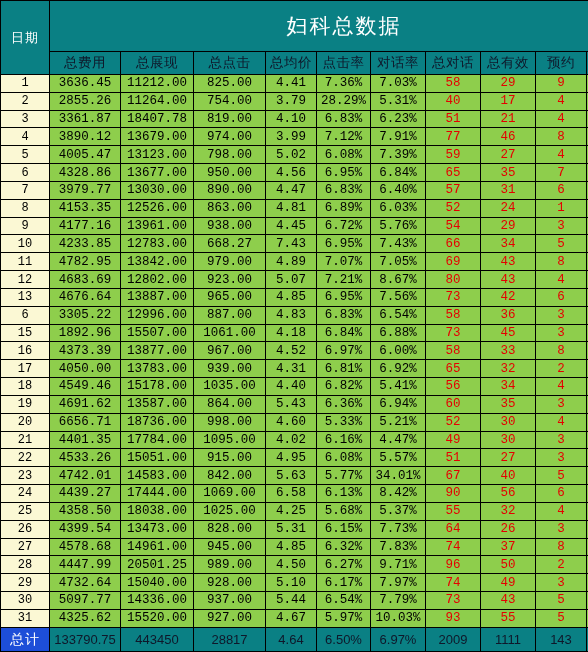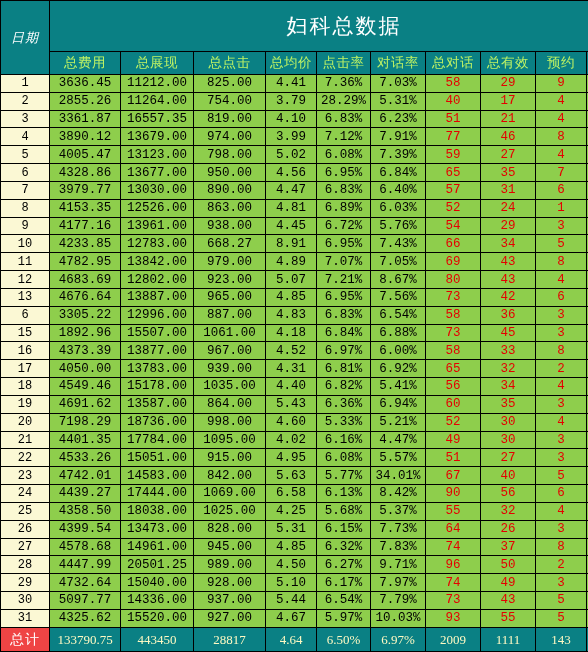--- a/index.html
+++ b/index.html
@@ -50,26 +50,25 @@
     font-weight: bold;
     letter-spacing: 2px;
     height: 50px;
   }
   .date-head {
     background: #0a8084;
     color: #ffffff;
     font-size: 13px;
     font-weight: bold;
     letter-spacing: 1px;
-    font-style: italic;
   }
   
   .head-cell {
     background: #0a8084;
-    color: #bef264;
+    color: #0f172a;
     font-size: 13.5px;
     font-weight: bold;
     height: 22px;
     letter-spacing: 0.5px;
   }
   
   tbody tr { height: 17.4px; }
   .cell-date {
     background: #fbf8d4;
     color: #000000;
@@ -85,31 +84,31 @@
   .cell-red {
     background: #8ece4c;
     color: #e50000;
     font-size: 12.5px;
     font-weight: bold;
     font-family: "Liberation Mono", "DejaVu Sans Mono", monospace;
   }
   
   .total-row { height: 24px; }
   .total-label {
-    background: #ef4444;
+    background: #1d4ed8;
     color: #ffffff;
     font-size: 14px;
     font-weight: bold;
     letter-spacing: 1px;
   }
   .total-cell {
     background: #0a8084;
-    color: #fef9c3;
+    color: #0f172a;
     font-size: 13px;
-    font-family: Liberation Serif, serif;
+    font-family: Liberation Sans, sans-serif;
   }
 </style>
 </head>
 <body>
 
 <table id="report-table">
   <colgroup>
     <col class="col-date">
       <col class="col-cost">
       <col class="col-show">
@@ -163,21 +162,21 @@
         <td class="cell-num">28.29%</td>
         <td class="cell-num">5.31%</td>
         <td class="cell-red">40</td>
         <td class="cell-red">17</td>
         <td class="cell-red">4</td>
         <td class="cell-red">4</td>
       </tr>
       <tr>
         <td class="cell-date">3</td>
         <td class="cell-num">3361.87</td>
-        <td class="cell-num">16557.35</td>
+        <td class="cell-num">18407.78</td>
         <td class="cell-num">819.00</td>
         <td class="cell-num">4.10</td>
         <td class="cell-num">6.83%</td>
         <td class="cell-num">6.23%</td>
         <td class="cell-red">51</td>
         <td class="cell-red">21</td>
         <td class="cell-red">4</td>
         <td class="cell-red">4</td>
       </tr>
       <tr>
@@ -256,21 +255,21 @@
         <td class="cell-red">54</td>
         <td class="cell-red">29</td>
         <td class="cell-red">3</td>
         <td class="cell-red">1</td>
       </tr>
       <tr>
         <td class="cell-date">10</td>
         <td class="cell-num">4233.85</td>
         <td class="cell-num">12783.00</td>
         <td class="cell-num">668.27</td>
-        <td class="cell-num">8.91</td>
+        <td class="cell-num">7.43</td>
         <td class="cell-num">6.95%</td>
         <td class="cell-num">7.43%</td>
         <td class="cell-red">66</td>
         <td class="cell-red">34</td>
         <td class="cell-red">5</td>
         <td class="cell-red">1</td>
       </tr>
       <tr>
         <td class="cell-date">11</td>
         <td class="cell-num">4782.95</td>
@@ -383,21 +382,21 @@
         <td class="cell-num">5.43</td>
         <td class="cell-num">6.36%</td>
         <td class="cell-num">6.94%</td>
         <td class="cell-red">60</td>
         <td class="cell-red">35</td>
         <td class="cell-red">3</td>
         <td class="cell-red">5</td>
       </tr>
       <tr>
         <td class="cell-date">20</td>
-        <td class="cell-num">7198.29</td>
+        <td class="cell-num">6656.71</td>
         <td class="cell-num">18736.00</td>
         <td class="cell-num">998.00</td>
         <td class="cell-num">4.60</td>
         <td class="cell-num">5.33%</td>
         <td class="cell-num">5.21%</td>
         <td class="cell-red">52</td>
         <td class="cell-red">30</td>
         <td class="cell-red">4</td>
         <td class="cell-red">1</td>
       </tr>

